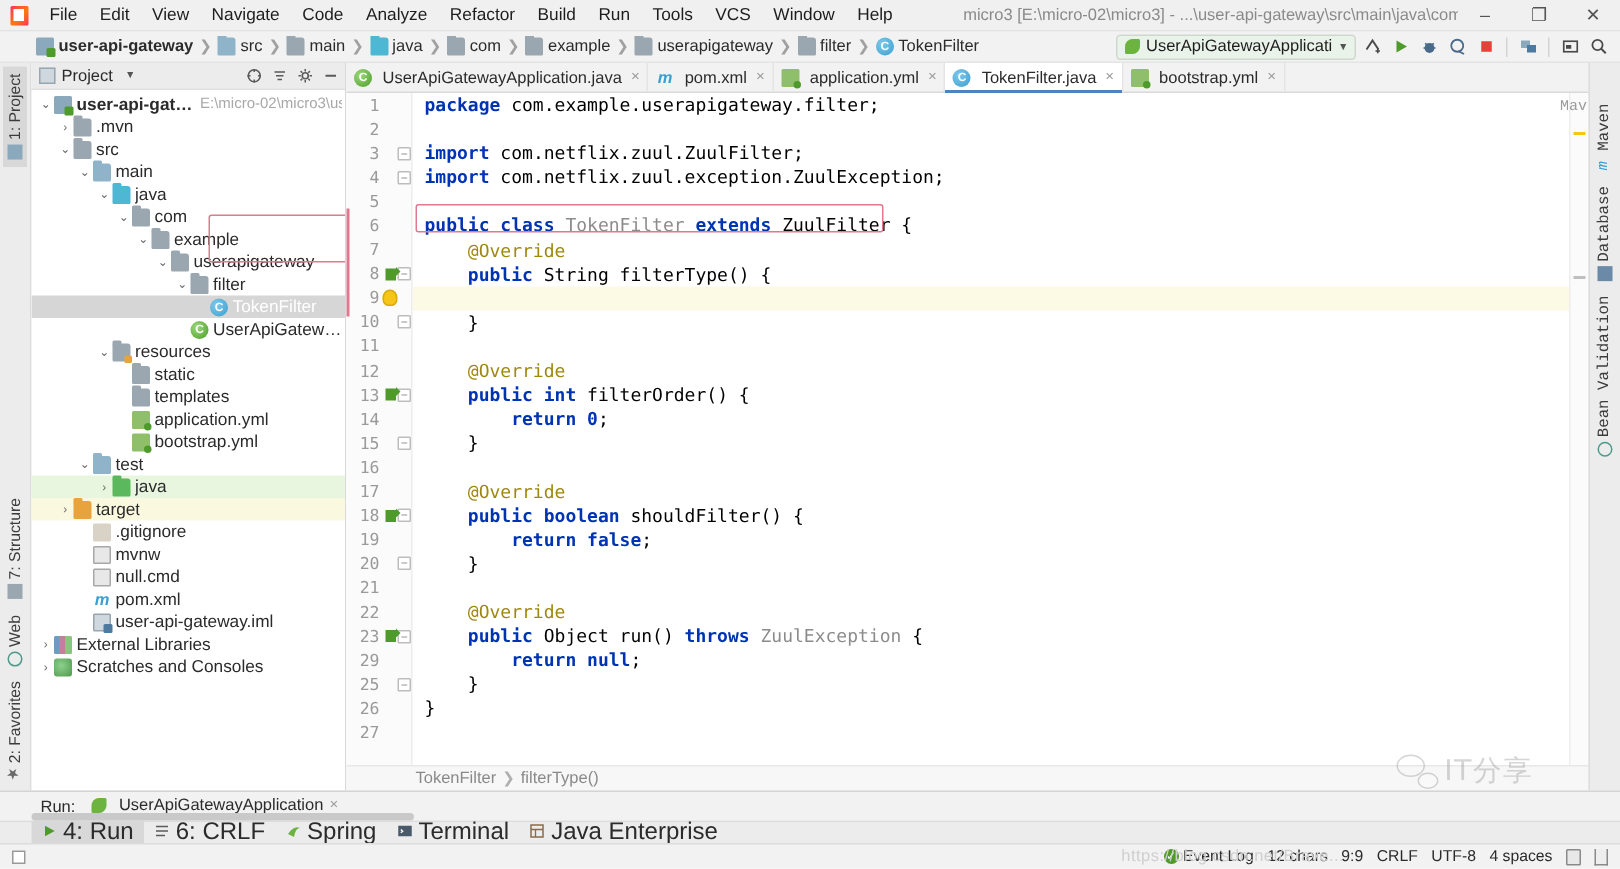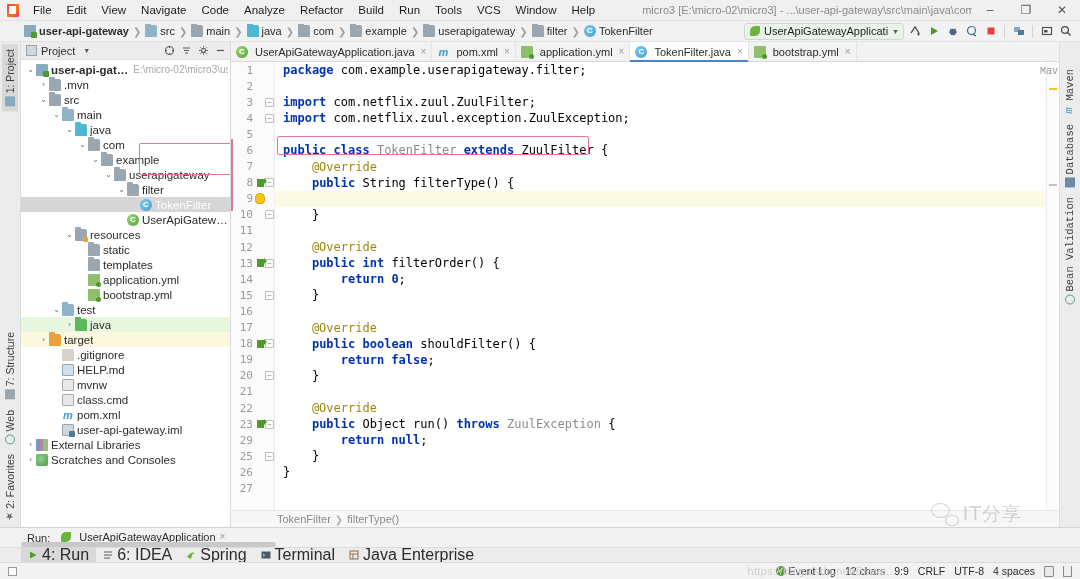--- a/index.html
+++ b/index.html
@@ -450,32 +450,27 @@
             <span class="ic ic-folder target"></span>
             <span class="nm">target</span>
           </div>
           <div class="row" style="padding-left: 30px;">
             <span class="arr"></span>
             <span class="ic ic-git"></span>
             <span class="nm">.gitignore</span>
           </div>
           <div class="row" style="padding-left: 30px;">
             <span class="arr"></span>
-            <span class="ic ic-md"></span>
-            <span class="nm">HELP.md</span>
-          </div>
-          <div class="row" style="padding-left: 30px;">
-            <span class="arr"></span>
             <span class="ic ic-doc"></span>
             <span class="nm">mvnw</span>
           </div>
           <div class="row" style="padding-left: 30px;">
             <span class="arr"></span>
             <span class="ic ic-doc"></span>
-            <span class="nm">class.cmd</span>
+            <span class="nm">null.cmd</span>
           </div>
           <div class="row" style="padding-left: 30px;">
             <span class="arr"></span>
             <span class="ic ic-m">m</span>
             <span class="nm">pom.xml</span>
           </div>
           <div class="row" style="padding-left: 30px;">
             <span class="arr"></span>
             <span class="ic ic-iml"></span>
             <span class="nm">user-api-gateway.iml</span>
@@ -754,21 +749,21 @@
     <div class="bt active">
         <span class="bic"><svg width="10" height="10" viewBox="0 0 10 10">
             <path d="M2 1.5 L8.5 5 L2 8.5 Z" fill="#4e9a2a"></path>
           </svg></span>
         <span>4: Run</span>
       </div>
     <div class="bt">
         <span class="bic"><svg width="10" height="10" viewBox="0 0 10 10">
             <path d="M1 2 h8 M1 5 h8 M1 8 h6" stroke="#5a5a5a" stroke-width="1"></path>
           </svg></span>
-        <span>6: IDEA</span>
+        <span>6: CRLF</span>
       </div>
     <div class="bt">
         <span class="bic"><svg width="10" height="10" viewBox="0 0 10 10">
             <path d="M1 7 Q5 1 9 3 Q6 3 5 9 Z" fill="#6db33f"></path>
           </svg></span>
         <span>Spring</span>
       </div>
     <div class="bt">
         <span class="bic"><svg width="10" height="10" viewBox="0 0 10 10">
             <rect x="0.5" y="1.5" width="9" height="7" fill="#4a5a6a"></rect>

